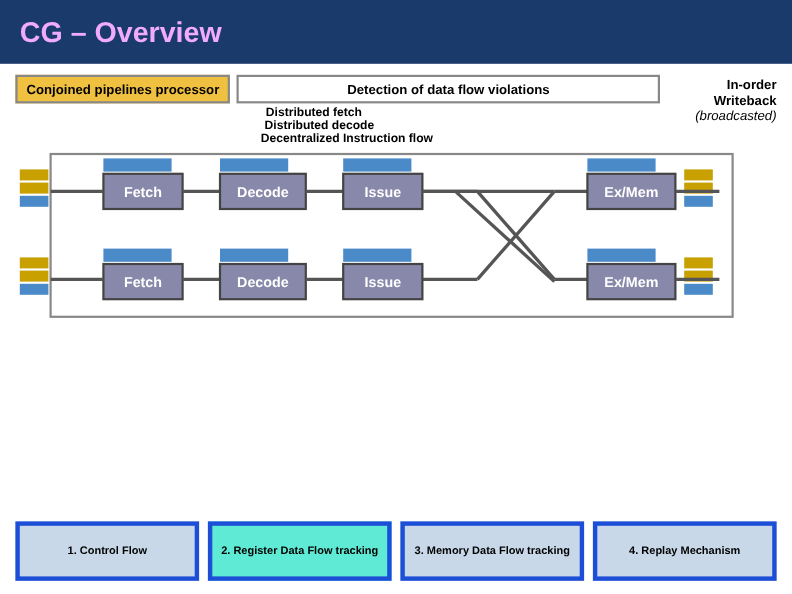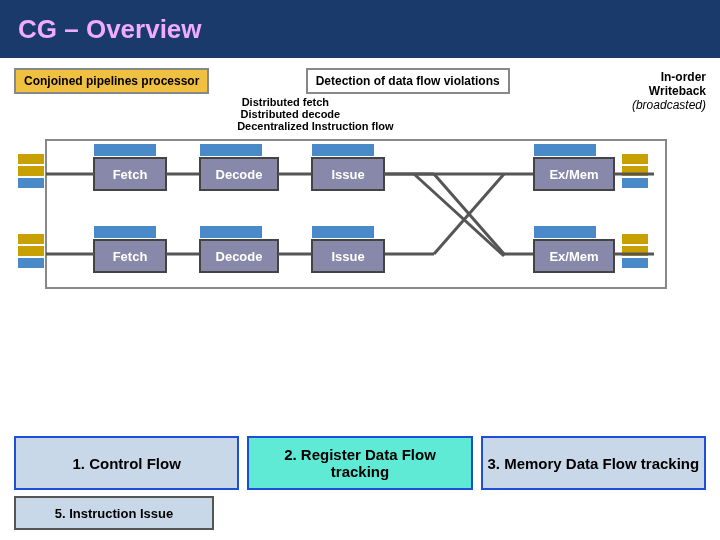--- a/index.html
+++ b/index.html
@@ -89,23 +89,23 @@
     
     .steps-row {
       display: flex;
       gap: 8px;
       margin-bottom: 6px;
       height: 54px;
     }
 
     .step-btn {
       flex: 1;
-      border: 2px solid #1d4ed8;
+      border: 4px solid #1d4ed8;
       background: #c8d8e8;
-      font-size: 15px;
+      font-size: 10px;
       font-weight: bold;
       text-align: center;
       padding: 5px 4px;
       display: flex;
       align-items: center;
       justify-content: center;
       cursor: pointer;
     }
     .step-btn.active {
       background: #5eead4;
@@ -136,21 +136,21 @@
 <body>
 
 <div class="header">
   <span>CG – Overview</span>
 </div>
 
 <div class="main">
 
   <div class="top-row">
     <div class="conjoined-box">Conjoined pipelines processor</div>
-    <div style="display:flex; flex-direction:column; flex:1; align-items:center; gap:2px;">
+    <div style="display:flex; flex-direction:column; flex:1; gap:2px;">
       <div class="detection-box">Detection of data flow violations</div>
       <div style="display:flex; width:100%; padding-left:10px; gap:0;flex-direction:column;">
         <div class="sub-label sub-label-dist-fetch">
           <span>Distributed fetch</span>
         </div>
         <div class="sub-label sub-label-dist-decode">
           <span>Distributed decode</span>
         </div>
         <div class="sub-label sub-label-decent">
           <span>Decentralized Instruction flow</span>
@@ -263,21 +263,19 @@
   <div class="steps-row">
     <div class="step-btn">
       <span>1. Control Flow</span>
     </div>
     <div class="step-btn active">
       <span>2. Register Data Flow tracking</span>
     </div>
     <div class="step-btn">
       <span>3. Memory Data Flow tracking</span>
     </div>
+    <div class="step-btn">
+      <span>4. Replay Mechanism</span>
+    </div>
   </div>
 
-  <div class="instruction-row">
-    <div class="step-btn-5">
-      <span>5. Instruction Issue</span>
-    </div>
-  </div>
 
 </div>
 
 </body></html>

